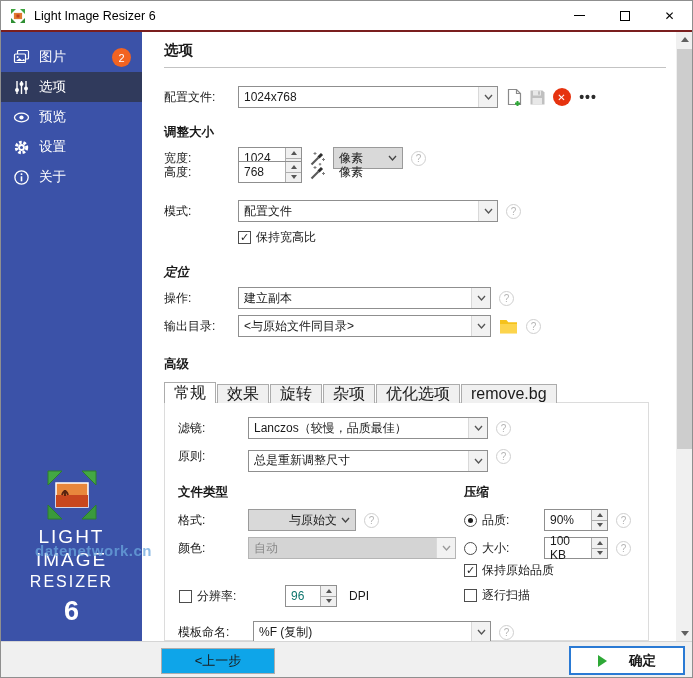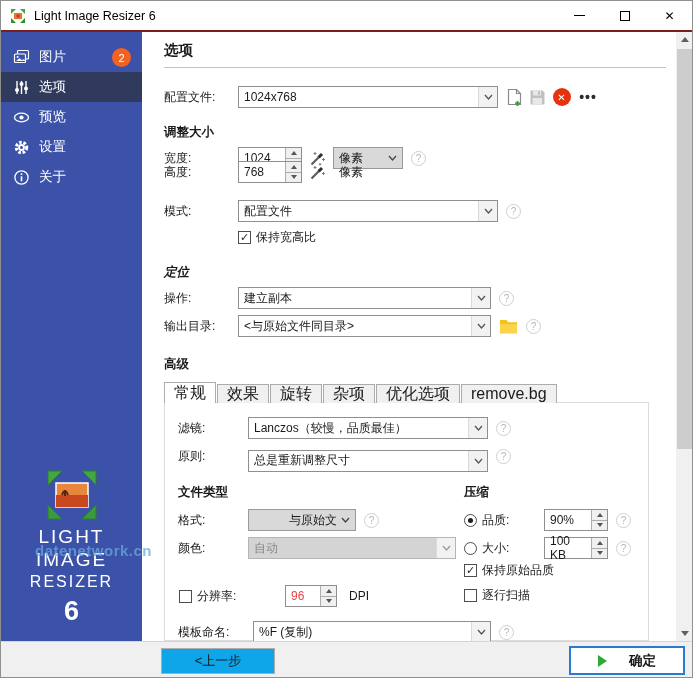--- a/index.html
+++ b/index.html
@@ -51,21 +51,21 @@
   .combo{position:relative;height:22px;border:1px solid #8f8f8f;background:#fff;display:flex;align-items:center;cursor:default;}
   .combo .cval{flex:1;padding:0 5px;white-space:nowrap;overflow:hidden;}
   .combo .cbtn{flex:0 0 19px;align-self:stretch;background:#f2f2f2;border-left:1px solid #d9d9d9;display:flex;align-items:center;justify-content:center;}
   .combo.list{background:#d9d9d9;border-color:#9a9a9a;}
   .combo.list .cbtn{background:transparent;border-left:none;}
   .combo.disabled{background:#d4d4d4;border-color:#b5b5b5;}
   .combo.disabled .cval{color:#8a8a8a;}
   .chev{width:9px;height:6px;display:block;}
   .spin{position:relative;height:22px;border:1px solid #8f8f8f;background:#fff;display:flex;}
   .spin .sval{flex:1;padding:0 5px;display:flex;align-items:center;}
-  .spin .sval.dim{color:#ef4444;}
+  .spin .sval.dim{color:#0f766e;}
   .spin .sbtns{flex:0 0 16px;display:flex;flex-direction:column;border-left:1px solid #adadad;}
   .spin .sbtn{flex:1;background:#f0f0f0;display:flex;align-items:center;justify-content:center;}
   .spin .sbtn + .sbtn{border-top:1px solid #adadad;}
   .tri-up{width:0;height:0;border-left:3px solid transparent;border-right:3px solid transparent;border-bottom:4px solid #555;}
   .tri-dn{width:0;height:0;border-left:3px solid transparent;border-right:3px solid transparent;border-top:4px solid #555;}
   .qmark{width:15px;height:15px;border-radius:50%;border:1px solid #cfcfcf;color:#b5b5b5;font-size:10px;display:flex;align-items:center;justify-content:center;margin-left:8px;flex:0 0 auto;}
   .chk{width:13px;height:13px;border:1px solid #4d4d4d;background:#fff;display:inline-flex;align-items:center;justify-content:center;margin-right:5px;flex:0 0 auto;font-size:11px;font-weight:bold;color:#1f1f1f;line-height:1;}
   .radio{width:13px;height:13px;border:1px solid #4d4d4d;border-radius:50%;background:#fff;display:inline-flex;align-items:center;justify-content:center;margin-right:5px;flex:0 0 auto;}
   .radio .dot{width:5px;height:5px;border-radius:50%;background:#1f1f1f;}
   .icon16{width:17px;height:17px;flex:0 0 auto;}

